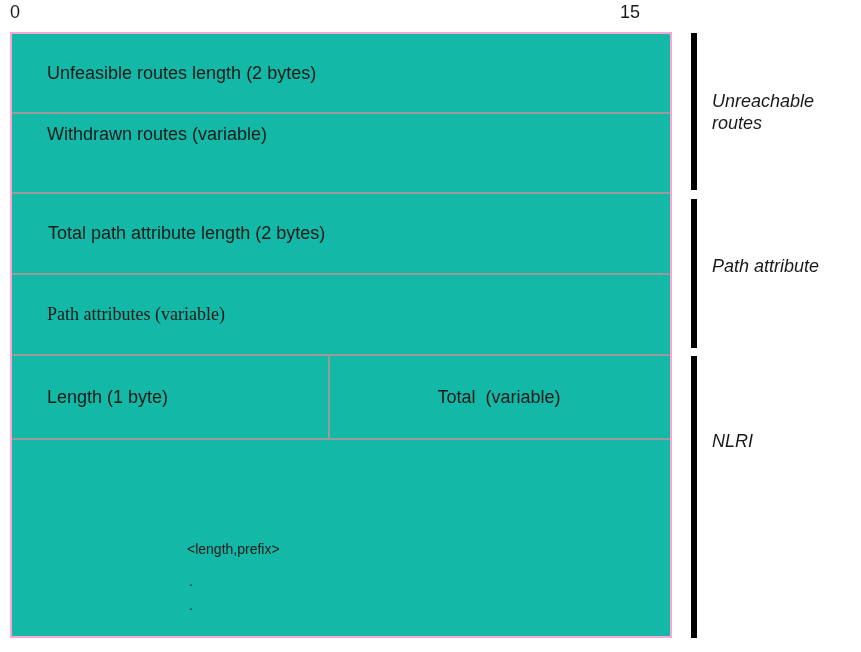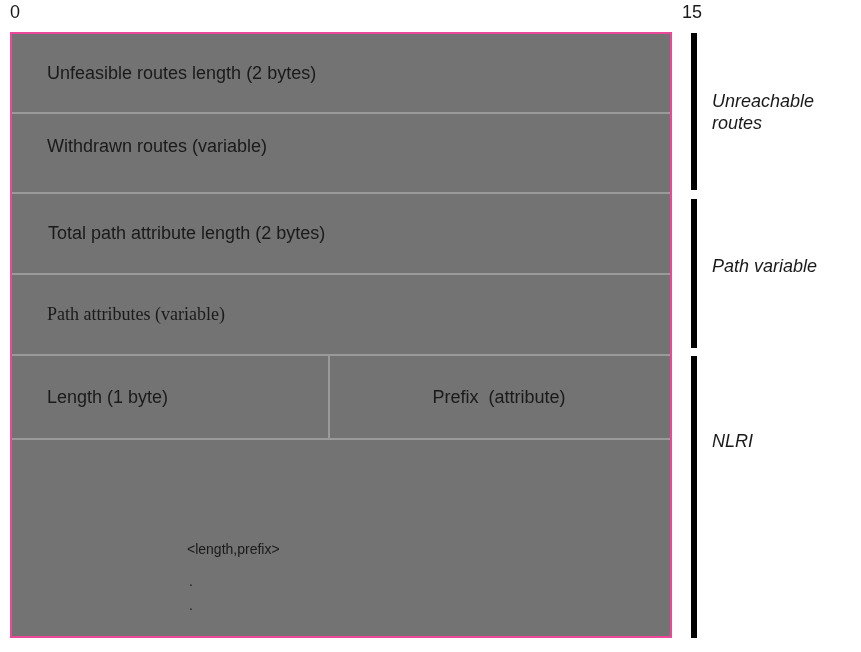--- a/index.html
+++ b/index.html
@@ -19,32 +19,32 @@
 
   
   .ruler-label {
     position: absolute;
     font-size: 18px;
     line-height: 20px;
     color: #1a1a1a;
     white-space: nowrap;
   }
   #ruler-start { left: 10px;  top: 2px; }
-  #ruler-end   { left: 682px; top: 2px; }
+  #ruler-end   { left: 620px; top: 2px; }
 
   
   #packet-table {
     position: absolute;
     left: 10px;
     top: 32px;
     width: 662px;
     height: 606px;
     box-sizing: border-box;
-    border: 2px solid #ec4899;
-    background: #737373;
+    border: 2px solid #f9a8d4;
+    background: #14b8a6;
   }
 
   .packet-row {
     position: absolute;
     left: 0;
     width: 100%;
     box-sizing: border-box;
     display: flex;
     align-items: center;
   }
@@ -114,53 +114,53 @@
   <div class="ruler-label" id="ruler-start">0</div>
   <div class="ruler-label" id="ruler-end">15</div>
 
   <div id="packet-table">
 
     <div class="packet-row" style="top:0px; height:78px;">
       <div class="cell left-pad" style="width:100%;">Unfeasible routes length (2 bytes)</div>
     </div>
     <div class="row-divider" style="top:78px;"></div>
 
-    <div class="packet-row" style="top:80px; height:64px;">
+    <div class="packet-row" style="top:68px; height:64px;">
       <div class="cell left-pad" style="width:100%;">Withdrawn routes (variable)</div>
     </div>
     <div class="row-divider" style="top:158px;"></div>
 
     <div class="packet-row" style="top:160px; height:79px;">
       <div class="cell left-pad" style="width:100%;padding-left:36px;">Total path attribute length (2 bytes)</div>
     </div>
     <div class="row-divider" style="top:239px;"></div>
 
     <div class="packet-row" style="top:241px; height:79px;">
       <div class="cell left-pad" style="width:100%;font-family:Liberation Serif, serif;">Path attributes (variable)</div>
     </div>
     <div class="row-divider" style="top:320px;"></div>
 
     <div class="packet-row" style="top:322px; height:82px;">
       <div class="cell left-pad" style="width:316px;">Length (1 byte)</div>
-      <div class="cell centered" style="width:342px;">Prefix  (attribute)</div>
+      <div class="cell centered" style="width:342px;">Total  (variable)</div>
     </div>
     <div class="v-divider" style="left:316px; top:322px; height:82px;"></div>
     <div class="row-divider" style="top:404px;"></div>
 
     <div id="nlri-body" style="top:406px; height:196px;">
       <div class="nlri-text" style="left:175px; top:99px;">&lt;length,prefix&gt;</div>
       <div class="nlri-text" style="left:177px; top:131px;">.</div>
       <div class="nlri-text" style="left:177px; top:155px;">.</div>
     </div>
 
   </div>
 
   <div class="group-bar" style="top:33px; height:157px;"></div>
   <div class="group-label" style="top:90px;">Unreachable
 routes</div>
 
   <div class="group-bar" style="top:199px; height:149px;"></div>
-  <div class="group-label" style="top:255px;">Path variable</div>
+  <div class="group-label" style="top:255px;">Path attribute</div>
 
   <div class="group-bar" style="top:356px; height:282px;"></div>
   <div class="group-label" style="top:430px;">NLRI</div>
 
 </div>
 
 </body></html>

